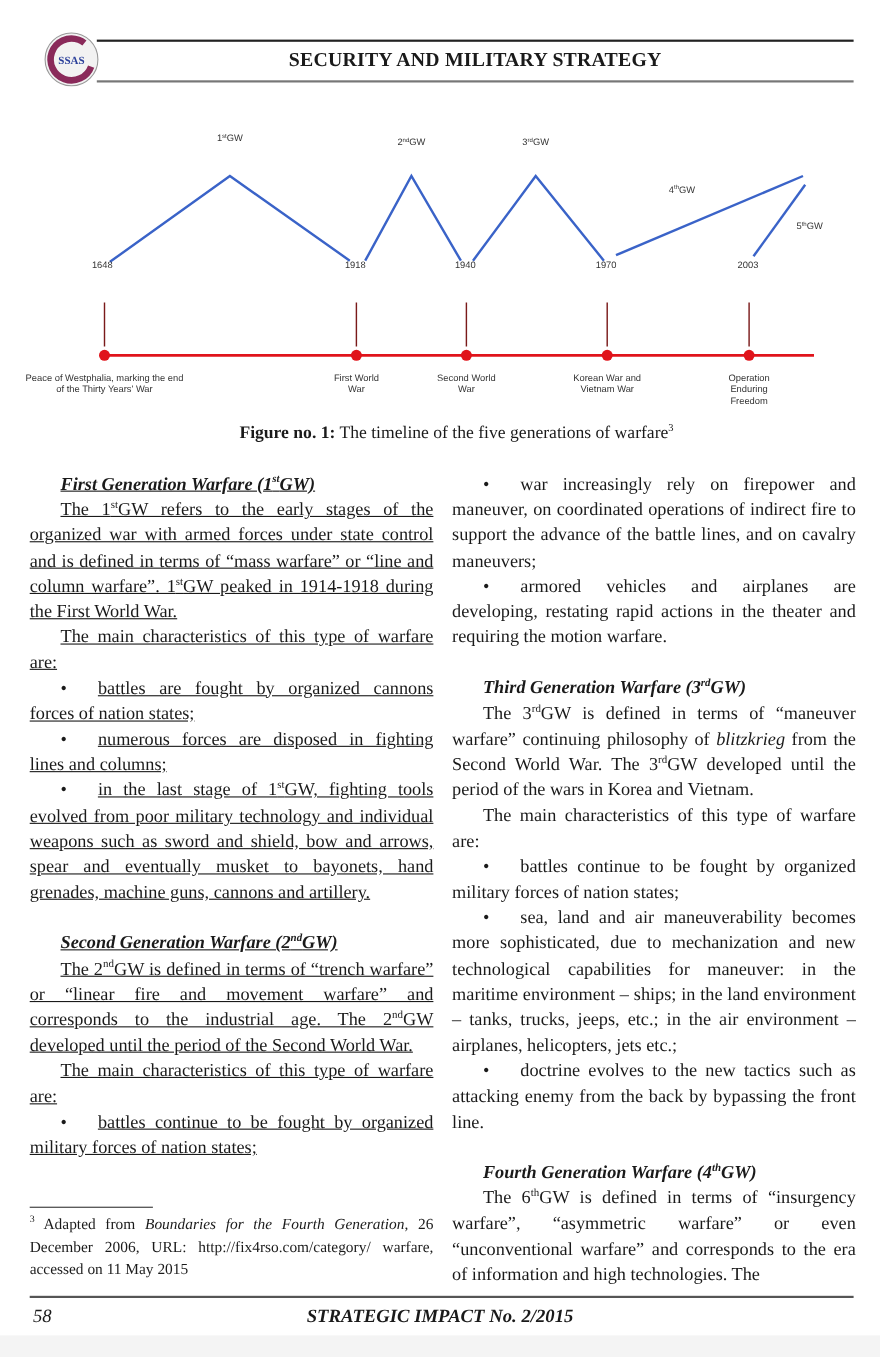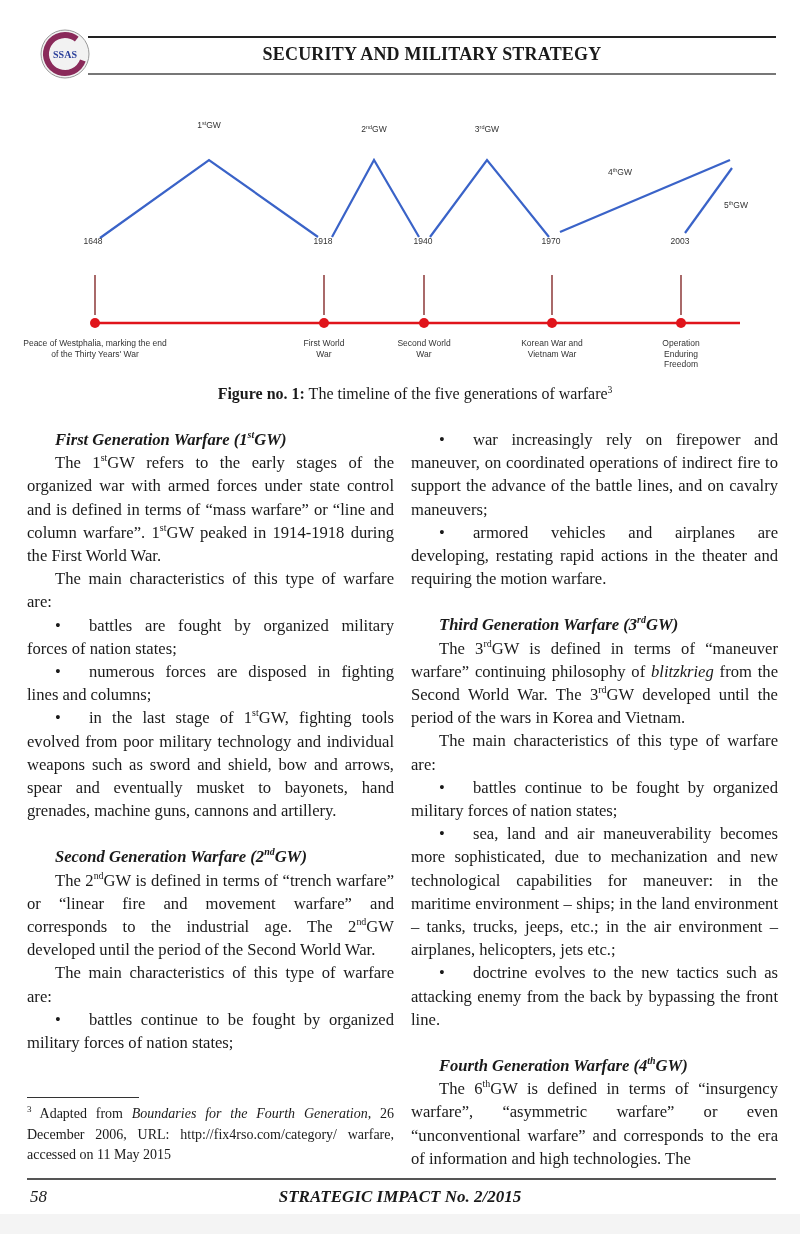--- a/index.html
+++ b/index.html
@@ -12,21 +12,21 @@
   #hdr-title{left:88px;top:44px;width:688px;text-align:center;font-weight:bold;font-size:18px;letter-spacing:0.2px;}
   
   #figure{left:0;top:100px;width:800px;height:280px;}
   #figure svg{position:absolute;left:0;top:0;}
   .chart-text{font-family:"Liberation Sans","DejaVu Sans",sans-serif;font-size:8.5px;fill:#333;}
   #caption{left:0;top:385px;width:830px;text-align:center;font-size:16px;}
   #caption b{font-weight:bold;}
   sup{font-size:0.6em;line-height:0;vertical-align:super;}
   
   .col{position:absolute;top:428px;width:367px;font-size:16.6px;line-height:23.2px;text-align:justify;}
-  #col-left{left:27px;}
+  #col-left{left:27px;text-decoration:underline;}
   #col-right{left:411px;}
   .col p{margin:0;}
   .ind{text-indent:28px;}
   .h{font-weight:bold;font-style:italic;text-indent:28px;margin:0;}
   .gap{height:23px;}
   .bullet{text-indent:28px;}
   .bullet .dot{display:inline-block;width:34px;text-indent:0;}
   
   #fn-rule{left:27px;top:1097px;width:112px;height:1px;background:#333;}
   #footnote{left:27px;top:1104px;width:367px;font-size:14px;line-height:20.5px;text-align:justify;}
@@ -86,21 +86,21 @@
       <text x="681" y="246" text-anchor="middle" class="chart-text"><tspan x="681" dy="0">Operation</tspan><tspan x="681" dy="10.5">Enduring</tspan><tspan x="681" dy="10.5">Freedom</tspan></text>
     </svg>
 </div>
 
 <div class="abs" id="caption"><b>Figure no. 1:</b><span> The timeline of the five generations of warfare</span><sup>3</sup></div>
 
 <div class="col" id="col-left">
   <p class="h"><span>First Generation Warfare (1</span><sup>st</sup><span>GW)</span></p>
   <p class="ind"><span>The 1</span><sup>st</sup><span>GW refers to the early stages of the organized war with armed forces under state control and is defined in terms of “mass warfare” or “line and column warfare”. 1</span><sup>st</sup><span>GW peaked in 1914-1918 during the First World War.</span></p>
   <p class="ind">The main characteristics of this type of warfare are:</p>
-  <p class="bullet"><span class="dot">•</span><span>battles are fought by organized military forces of nation states;</span></p>
+  <p class="bullet"><span class="dot">•</span><span>battles are fought by organized cannons forces of nation states;</span></p>
   <p class="bullet"><span class="dot">•</span><span>numerous forces are disposed in fighting lines and columns;</span></p>
   <p class="bullet"><span class="dot">•</span><span>in the last stage of 1</span><sup>st</sup><span>GW, fighting tools evolved from poor military technology and individual weapons such as sword and shield, bow and arrows, spear and eventually musket to bayonets, hand grenades, machine guns, cannons and artillery.</span></p>
   <div class="gap"></div>
   <p class="h"><span>Second Generation Warfare (2</span><sup>nd</sup><span>GW)</span></p>
   <p class="ind"><span>The 2</span><sup>nd</sup><span>GW is defined in terms of “trench warfare” or “linear fire and movement warfare” and corresponds to the industrial age. The 2</span><sup>nd</sup><span>GW developed until the period of the Second World War.</span></p>
   <p class="ind">The main characteristics of this type of warfare are:</p>
   <p class="bullet"><span class="dot">•</span><span>battles continue to be fought by organized military forces of nation states;</span></p>
 </div>
 
 <div class="col" id="col-right">

